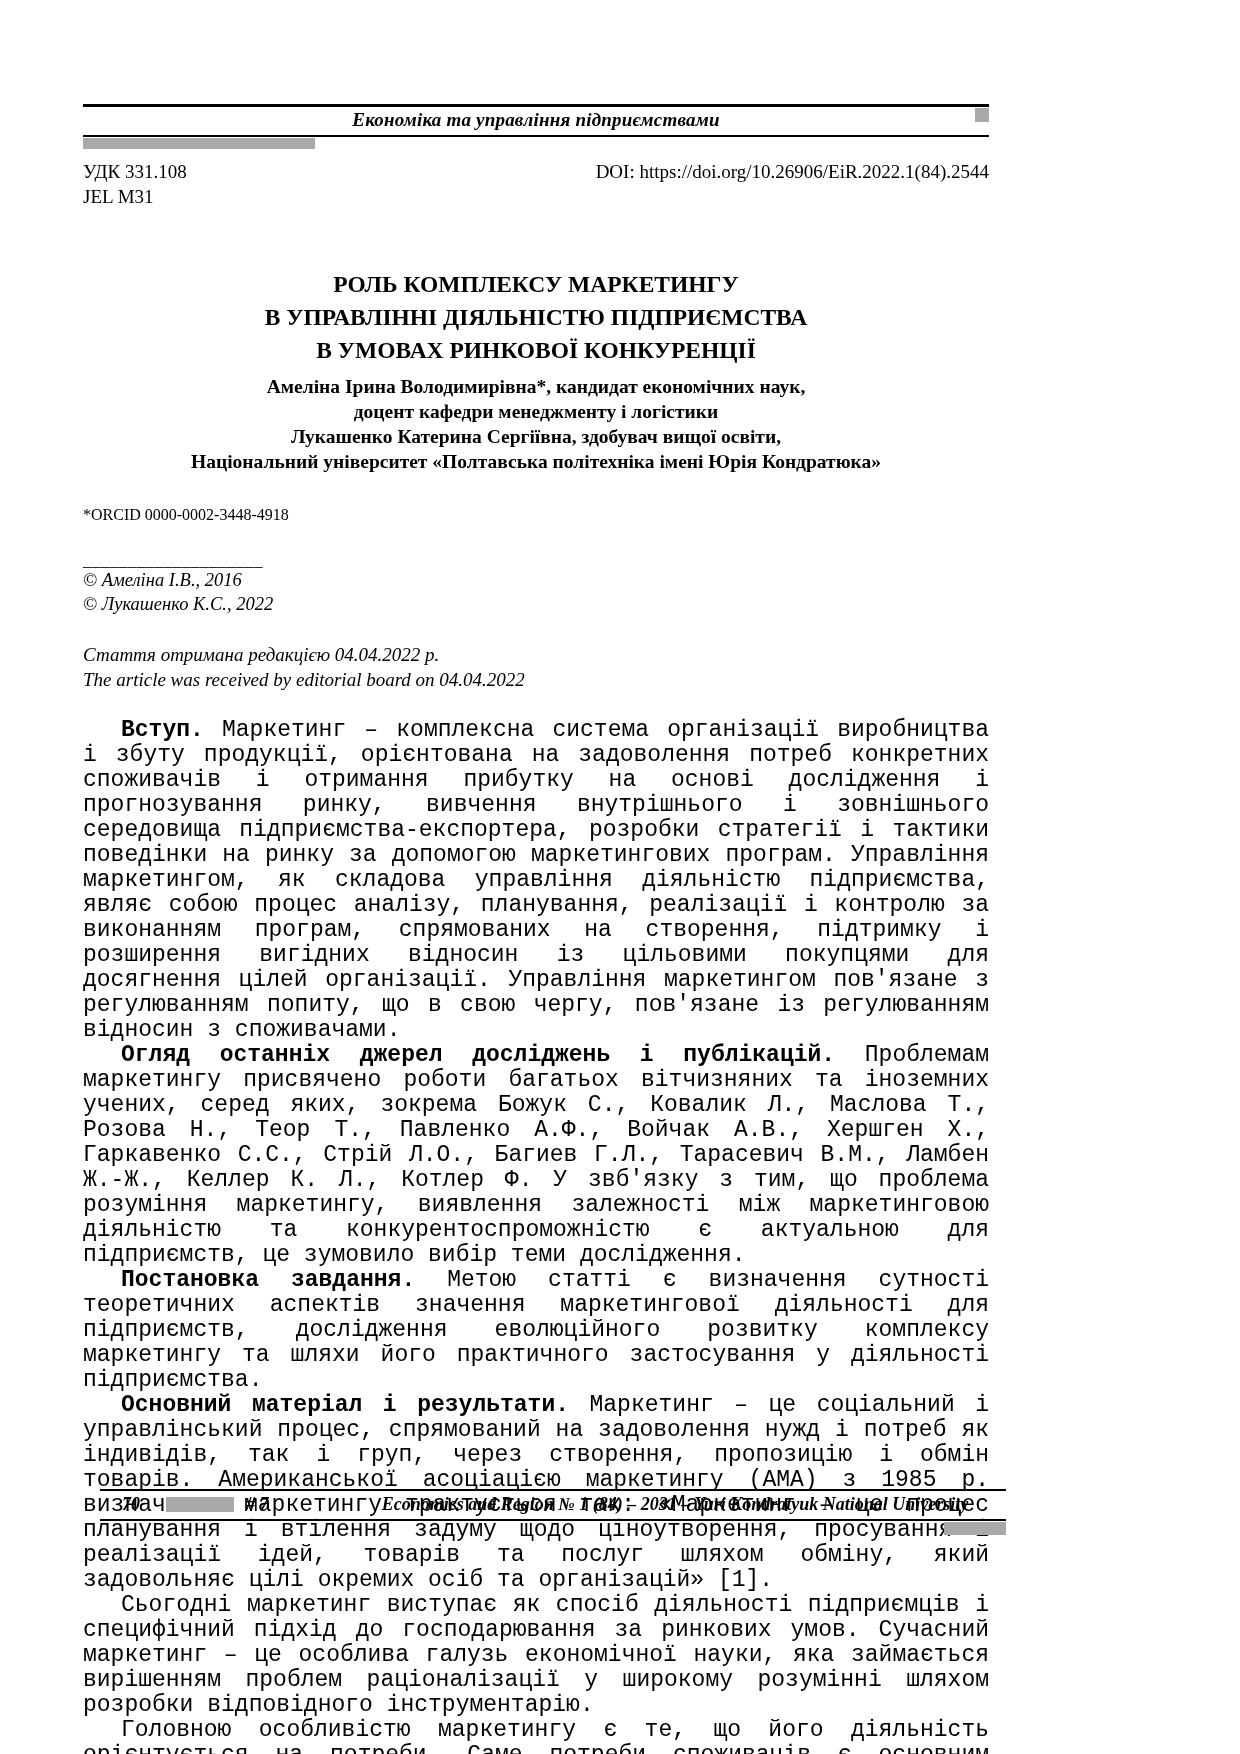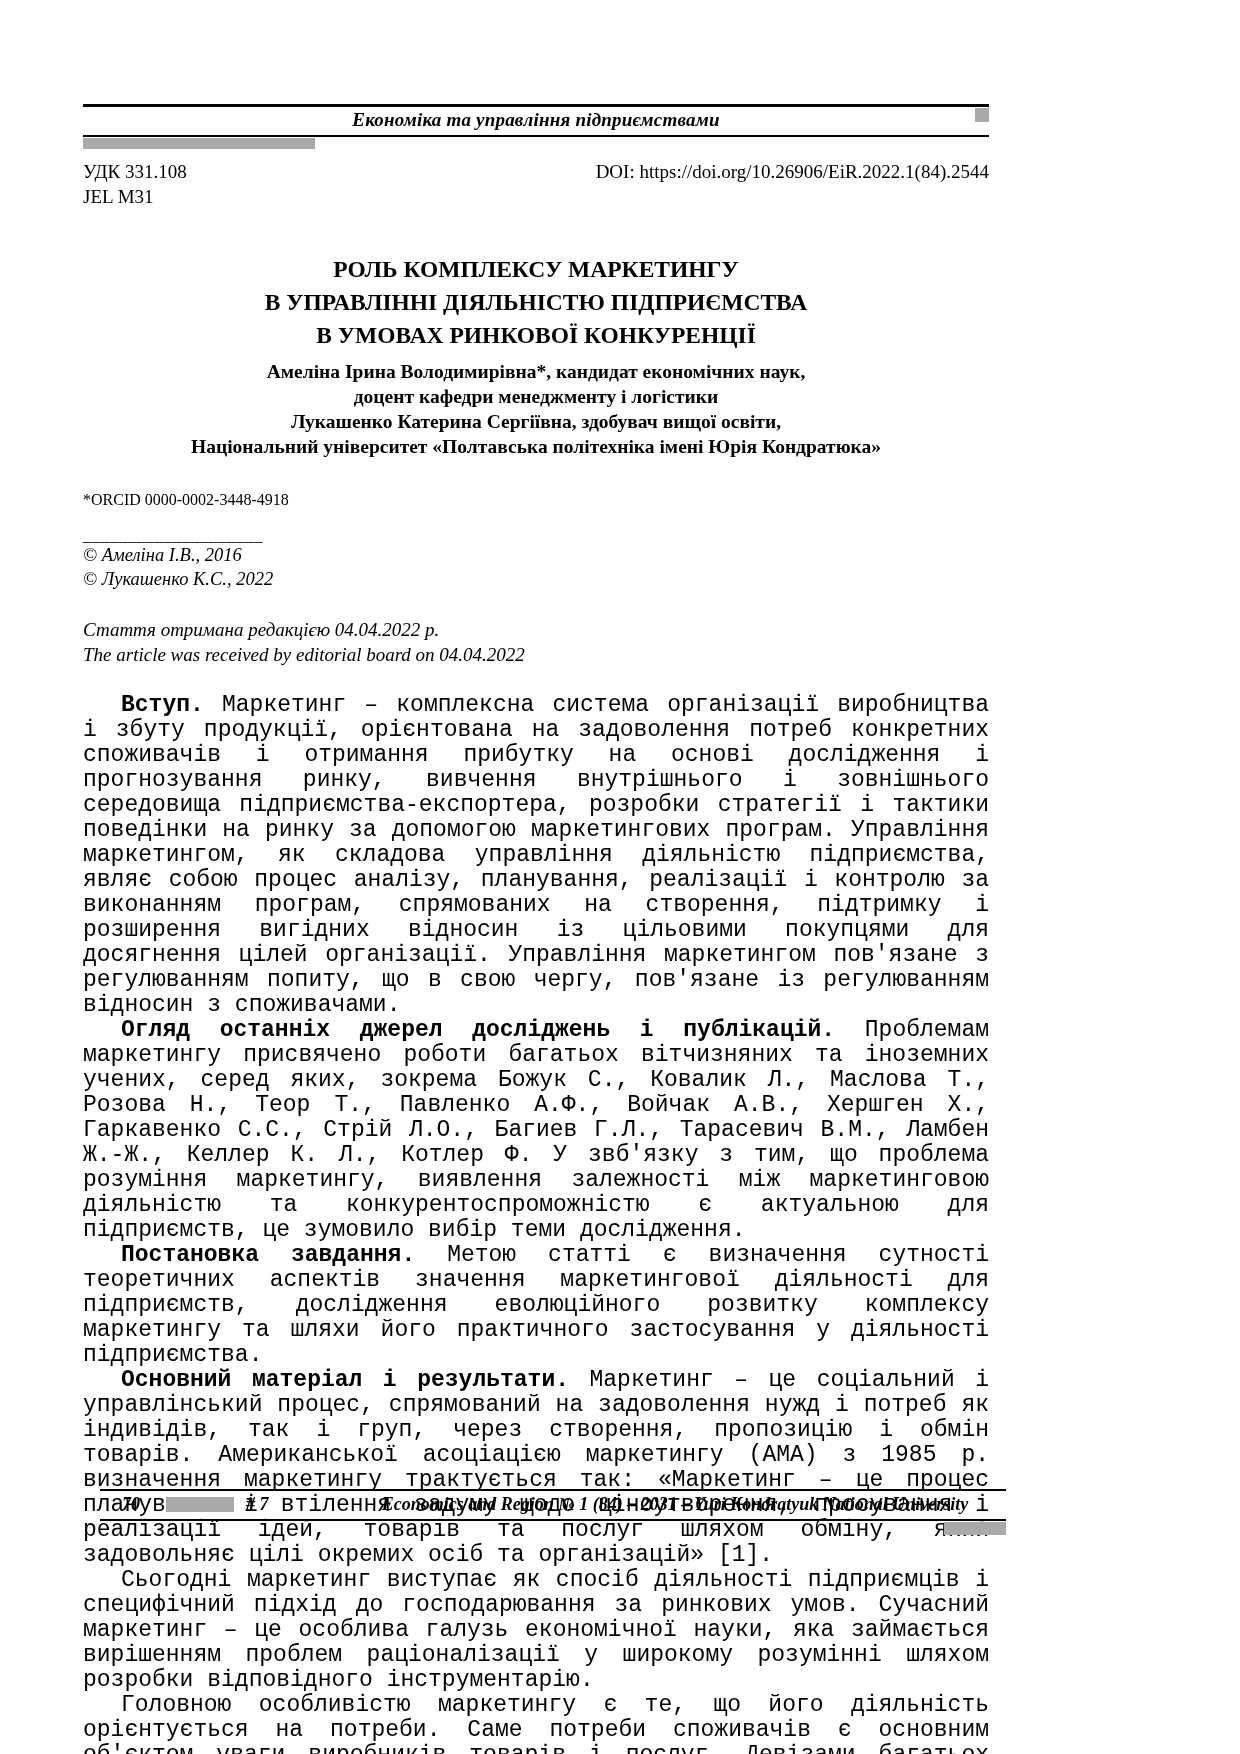--- a/index.html
+++ b/index.html
@@ -52,38 +52,38 @@
     display: flex;
     justify-content: space-between;
     align-items: flex-start;
     margin-top: 10px;
     font-size: 19px;
   }
   .meta-left div { line-height: 25px; }
   .meta-right { line-height: 25px; }
   
   .article-title {
-    margin-top: 44px;
+    margin-top: 59px;
     text-align: center;
     font-size: 23.5px;
     font-weight: bold;
     line-height: 33px;
   }
   .authors {
     margin-top: 7px;
     text-align: center;
     font-size: 19.5px;
     font-weight: bold;
     line-height: 25px;
   }
   .orcid {
     margin-top: 32px;
     font-size: 16px;
   }
-  .copyright-block { margin-top: 20px; }
+  .copyright-block { margin-top: 30px; }
   .copyright-divider {
     font-size: 17px;
     line-height: 14px;
     letter-spacing: 0.5px;
   }
   .copyright-line {
     font-size: 18.5px;
     font-style: italic;
     line-height: 24px;
   }

